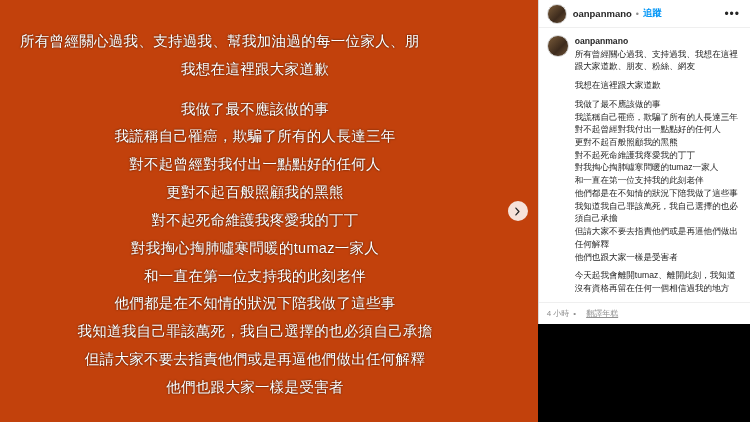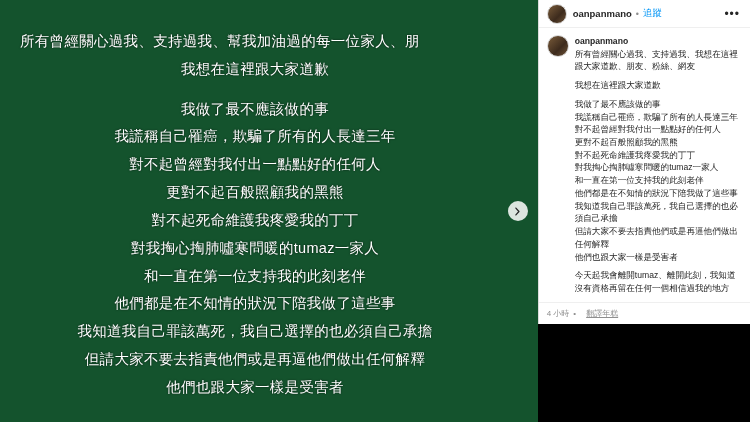--- a/index.html
+++ b/index.html
@@ -19,21 +19,21 @@
     height: 422px;
     display: flex;
     background: #000;
   }
 
   
   .post-media {
     position: relative;
     width: 608px;
     height: 422px;
-    background: #14532d;
+    background: #c2410c;
     overflow: hidden;
   }
   .post-text {
     position: absolute;
     top: 28px;
     left: 0;
     width: 510px;
     padding: 0 14px;
     box-sizing: border-box;
     color: #ffffff;
@@ -109,21 +109,21 @@
     color: #262626;
     white-space: nowrap;
   }
   .header-dot {
     margin: 0 4px;
     font-size: 9px;
     color: #8e8e8e;
   }
   .header-follow {
     font-size: 9.5px;
-    font-weight: normal;
+    font-weight: bold;
     color: #0095f6;
     white-space: nowrap;
   }
   .header-more {
     margin-left: auto;
     font-size: 12px;
     color: #262626;
     letter-spacing: 1px;
     line-height: 8px;
     padding-right: 2px;

